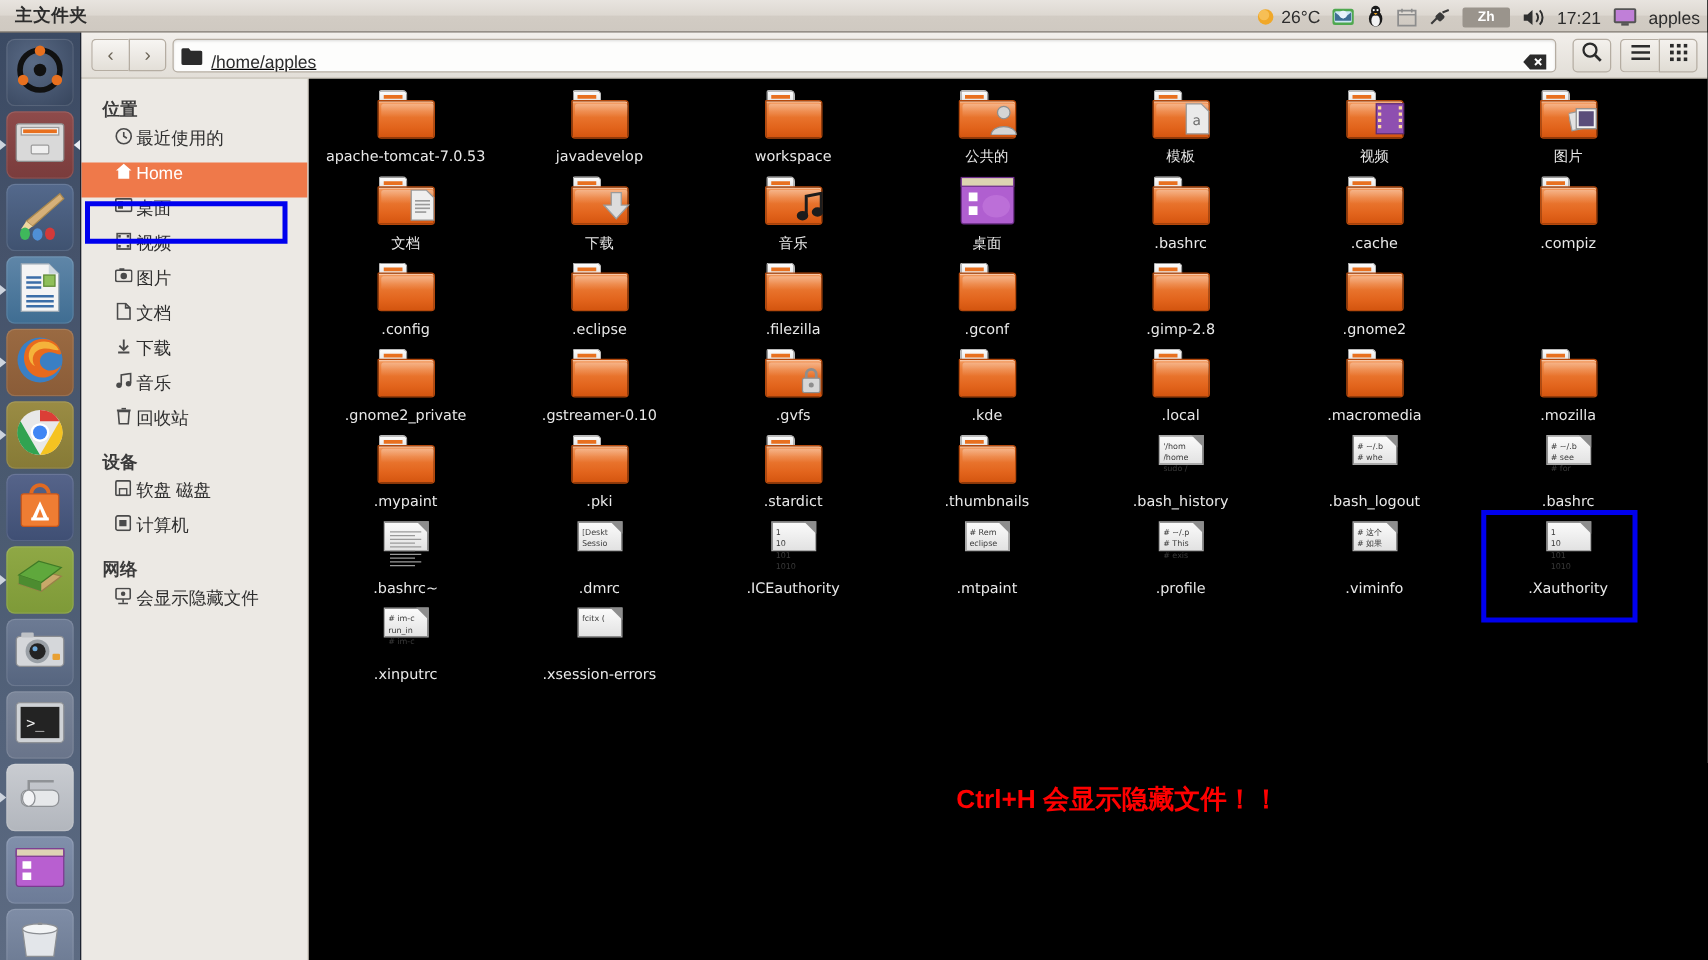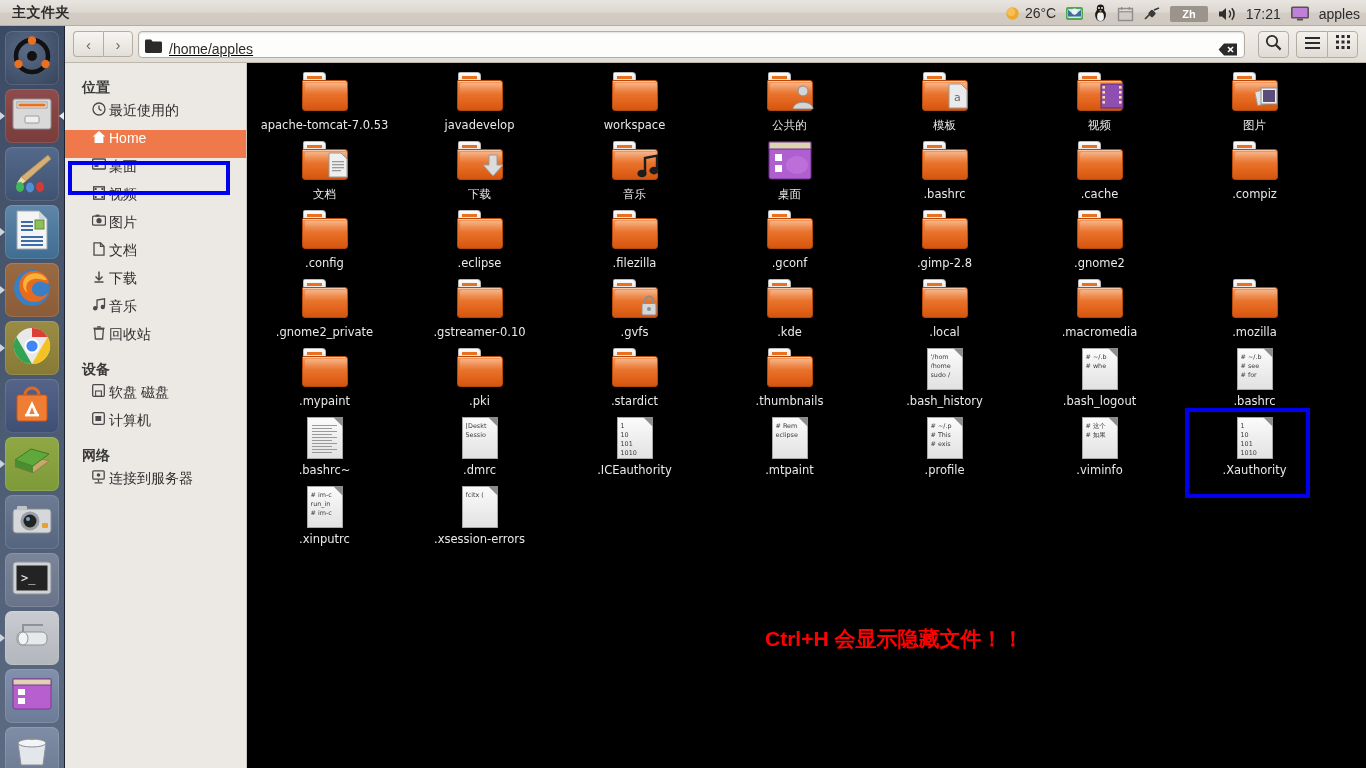--- a/index.html
+++ b/index.html
@@ -164,21 +164,21 @@
     box-shadow:inset 0 1px 0 rgba(255,255,255,.45);
   }
   .folder .body::after{
     content:""; position:absolute; left:2px; top:2px; width:42px; height:11px;
     background:linear-gradient(rgba(255,255,255,.30),rgba(255,255,255,0));
     border-radius:2px;
   }
   .emb{ position:absolute; right:-1px; bottom:-1px; z-index:3; }
   
   .doc{
-    width:36px;height:42px; position:relative; margin:0 auto;
+    width:36px;height:24px; position:relative; margin:0 auto;
     background:linear-gradient(to bottom,#fbfbfb,#e2e2e2);
     border:1px solid #a8a8a8;
     box-shadow:1px 1px 2px rgba(0,0,0,.45);
   }
   .doc::after{
     content:""; position:absolute; right:-1px; top:-1px;
     border-width:0 10px 10px 0; border-style:solid;
     border-color:transparent #8d8d8d transparent transparent;
   }
   .doc .txt{
@@ -596,21 +596,21 @@
               </svg></span>
             <span>计算机</span>
           </div>
           <div class="sb-head">网络</div>
           <div class="sb-item">
             <span class="sb-ic" style="color: rgb(74, 74, 74);"><svg width="13" height="14" viewBox="0 0 13 14">
                 <rect x="0.8" y="0.8" width="11.4" height="8.4" rx="1" fill="none" stroke="currentColor" stroke-width="1.3"></rect>
                 <path d="M6.5 9.4 V12 M2.6 12.8 H10.4" stroke="currentColor" stroke-width="1.3"></path>
                 <circle cx="6.5" cy="5" r="1.8" fill="currentColor"></circle>
               </svg></span>
-            <span>连接到服务器</span>
+            <span>会显示隐藏文件</span>
           </div>
         </div>
       <div id="home-hl" style="border-color: rgb(0, 0, 238);"></div>
     </div>
 
     <div id="files">
       <div id="grid">
           <div class="row">
             <div class="cell">
               <div class="ic">

